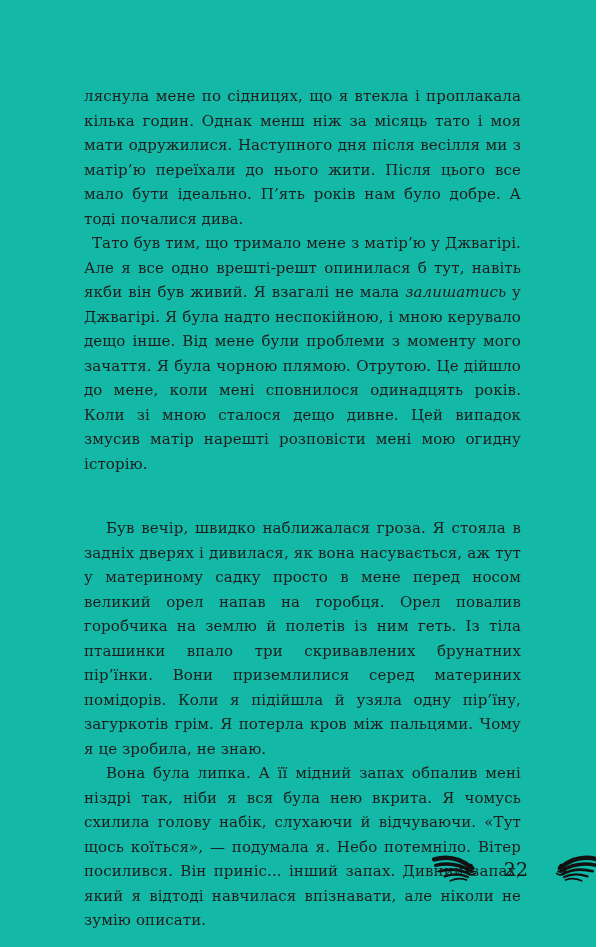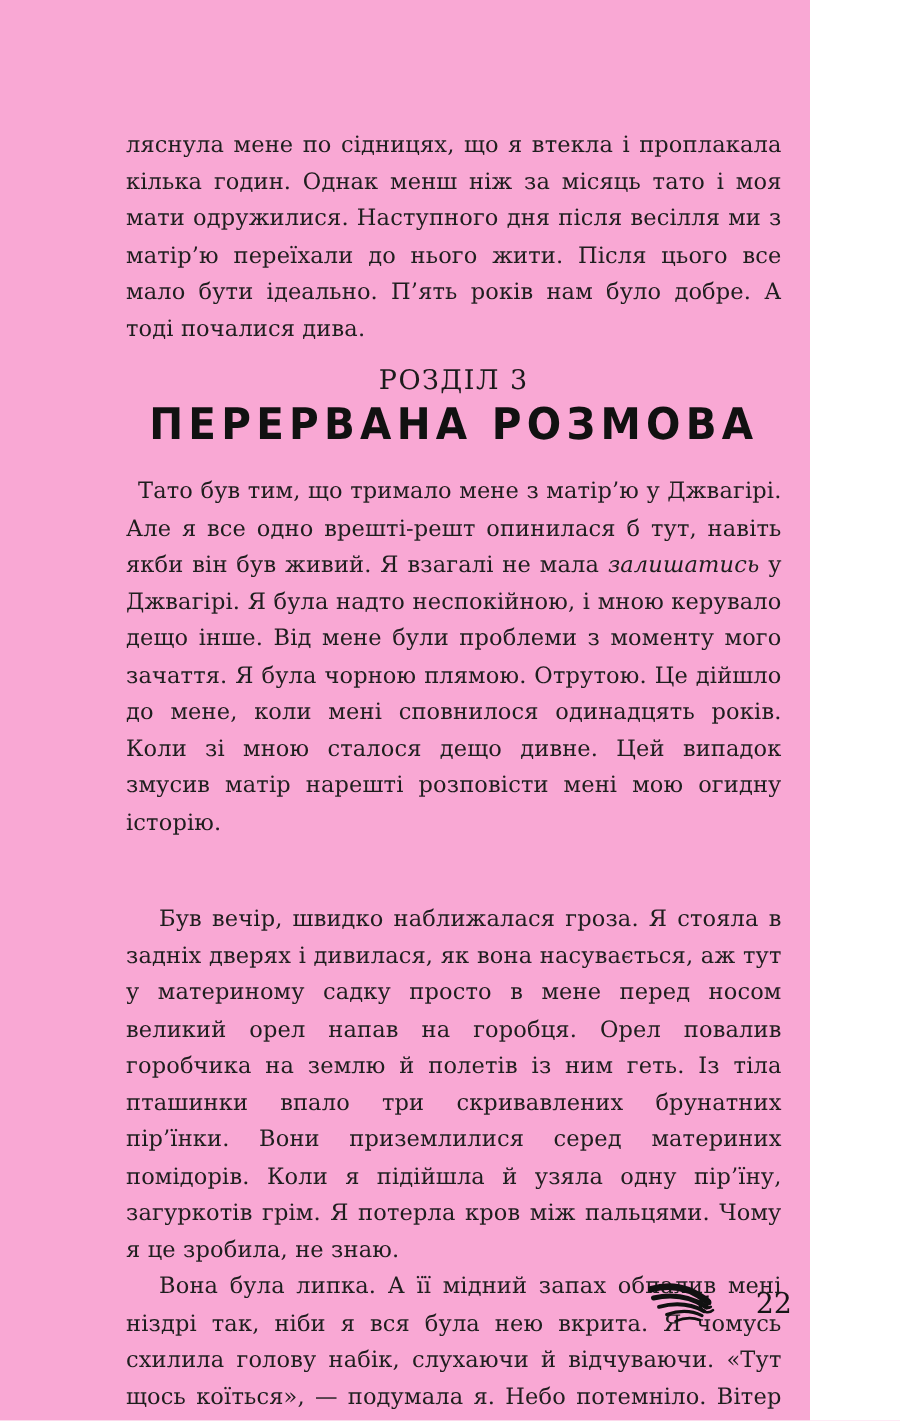--- a/index.html
+++ b/index.html
@@ -2,23 +2,23 @@
 <html><head>
 <meta charset="utf-8">
 <style>
   html, body {
     margin: 0;
     padding: 0;
     background: #ffffff;
   }
   .book-page {
     position: relative;
-    width: 540px;
+    width: 596px;
     height: 947px;
-    background: #f9a8d4;
+    background: #14b8a6;
     color: #1e1e1e;
     font-family: "DejaVu Serif", serif;
     overflow: hidden;
     box-sizing: border-box;
   }
   .text-block {
     position: absolute;
     left: 84px;
     top: 84px;
     width: 437px;
@@ -90,24 +90,20 @@
 </style>
 </head>
 <body>
 
 <div class="book-page">
 
   <div class="text-block">
 
     <p class="body-par">ляснула мене по сідницях, що я втекла і проплакала кілька годин. Однак менш ніж за місяць тато і моя мати одружилися. Наступного дня після весілля ми з матір’ю переїхали до нього жити. Після цього все мало бути ідеально. П’ять років нам було добре. А тоді почалися дива.</p>
 
-    <div class="chapter-head">
-      <div class="chapter-number">РОЗДІЛ 3</div>
-      <div class="chapter-title">ПЕРЕРВАНА РОЗМОВА</div>
-    </div>
 
     <p class="body-par small-indent"><span>Тато був тим, що тримало мене з матір’ю у Джвагірі. Але я все одно врешті-решт опинилася б тут, навіть якби він був живий. Я взагалі не мала </span><em>залишатись</em><span> у Джвагірі. Я була надто неспокійною, і мною керувало дещо інше. Від мене були проблеми з моменту мого зачаття. Я була чорною плямою. Отрутою. Це дійшло до мене, коли мені сповнилося одинадцять років. Коли зі мною сталося дещо дивне. Цей випадок змусив матір нарешті розповісти мені мою огидну історію.</span></p>
 
     <p class="body-par indent scene-break">Був вечір, швидко наближалася гроза. Я стояла в задніх дверях і дивилася, як вона насувається, аж тут у материному садку просто в мене перед носом великий орел напав на горобця. Орел повалив горобчика на землю й полетів із ним геть. Із тіла пташинки впало три скривавлених брунатних пір’їнки. Вони приземлилися серед материних помідорів. Коли я підійшла й узяла одну пір’їну, загуркотів грім. Я потерла кров між пальцями. Чому я це зробила, не знаю.</p>
 
     <p class="body-par indent">Вона була липка. А її мідний запах обпалив мені ніздрі так, ніби я вся була нею вкрита. Я чомусь схилила голову набік, слухаючи й відчуваючи. «Тут щось коїться», — подумала я. Небо потемніло. Вітер посилився. Він приніс... інший запах. Дивний запах, який я відтоді навчилася впізнавати, але ніколи не зумію описати.</p>
 
   </div>
 
   <div class="footer">

